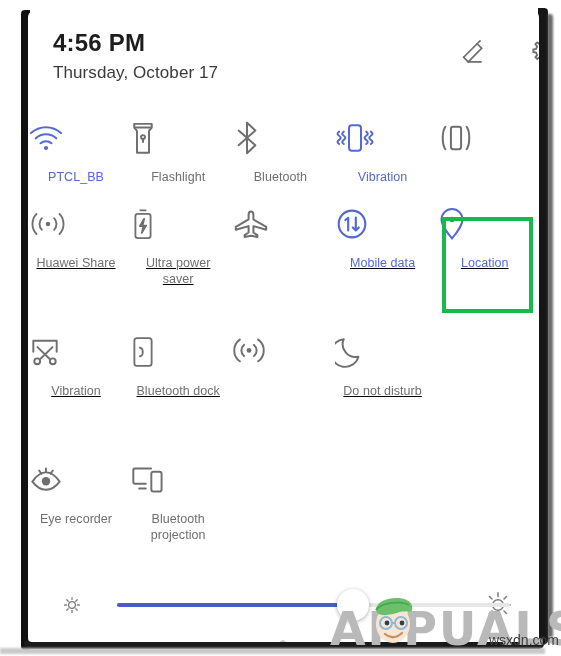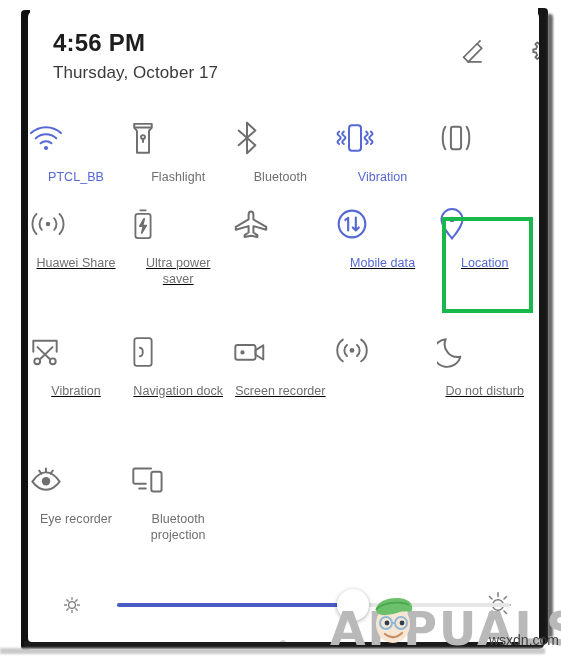--- a/index.html
+++ b/index.html
@@ -222,31 +222,21 @@
           </div>
           <div class="lbl">Vibration</div>
         </div>
         <div class="tile">
           <div class="ico">
             <svg width="26" height="34" viewBox="0 0 18 26" fill="none" stroke="#6f6f6f" stroke-width="1.4" stroke-linejoin="round">
               <rect x="2.4" y="2.4" width="13.2" height="21.2" rx="2"></rect>
               <path d="M6.0 9.6 C9.8 9.6 9.8 16.4 6.0 16.4"></path>
             </svg>
           </div>
-          <div class="lbl">Navigation dock</div>
-        </div>
-        <div class="tile">
-          <div class="ico">
-            <svg width="36" height="28" viewBox="0 0 26 20" fill="none" stroke="#6f6f6f" stroke-width="1.4" stroke-linejoin="round">
-              <rect x="2.4" y="5.0" width="14.6" height="10.6" rx="1.6"></rect>
-              <path d="M17.0 8.6 L22.6 5.2 L22.6 15.4 L17.0 12.0 Z"></path>
-              <circle cx="7.6" cy="10.3" r="1.5" fill="#6f6f6f" stroke="none"></circle>
-            </svg>
-          </div>
-          <div class="lbl">Screen recorder</div>
+          <div class="lbl">Bluetooth dock</div>
         </div>
         <div class="tile">
           <div class="ico">
             <svg width="34" height="32" viewBox="0 0 24 23" fill="none" stroke="#6f6f6f" stroke-width="1.4" stroke-linecap="round">
               <circle cx="12" cy="10.4" r="1.7" fill="#6f6f6f" stroke="none"></circle>
               <path d="M8.4 14.4 A5.2 5.2 0 0 1 8.4 6.4 M15.6 6.4 A5.2 5.2 0 0 1 15.6 14.4"></path>
               <path d="M5.4 18.2 A9.6 9.6 0 0 1 5.4 2.6 M18.6 2.6 A9.6 9.6 0 0 1 18.6 18.2"></path>
             </svg>
           </div>
         </div>

